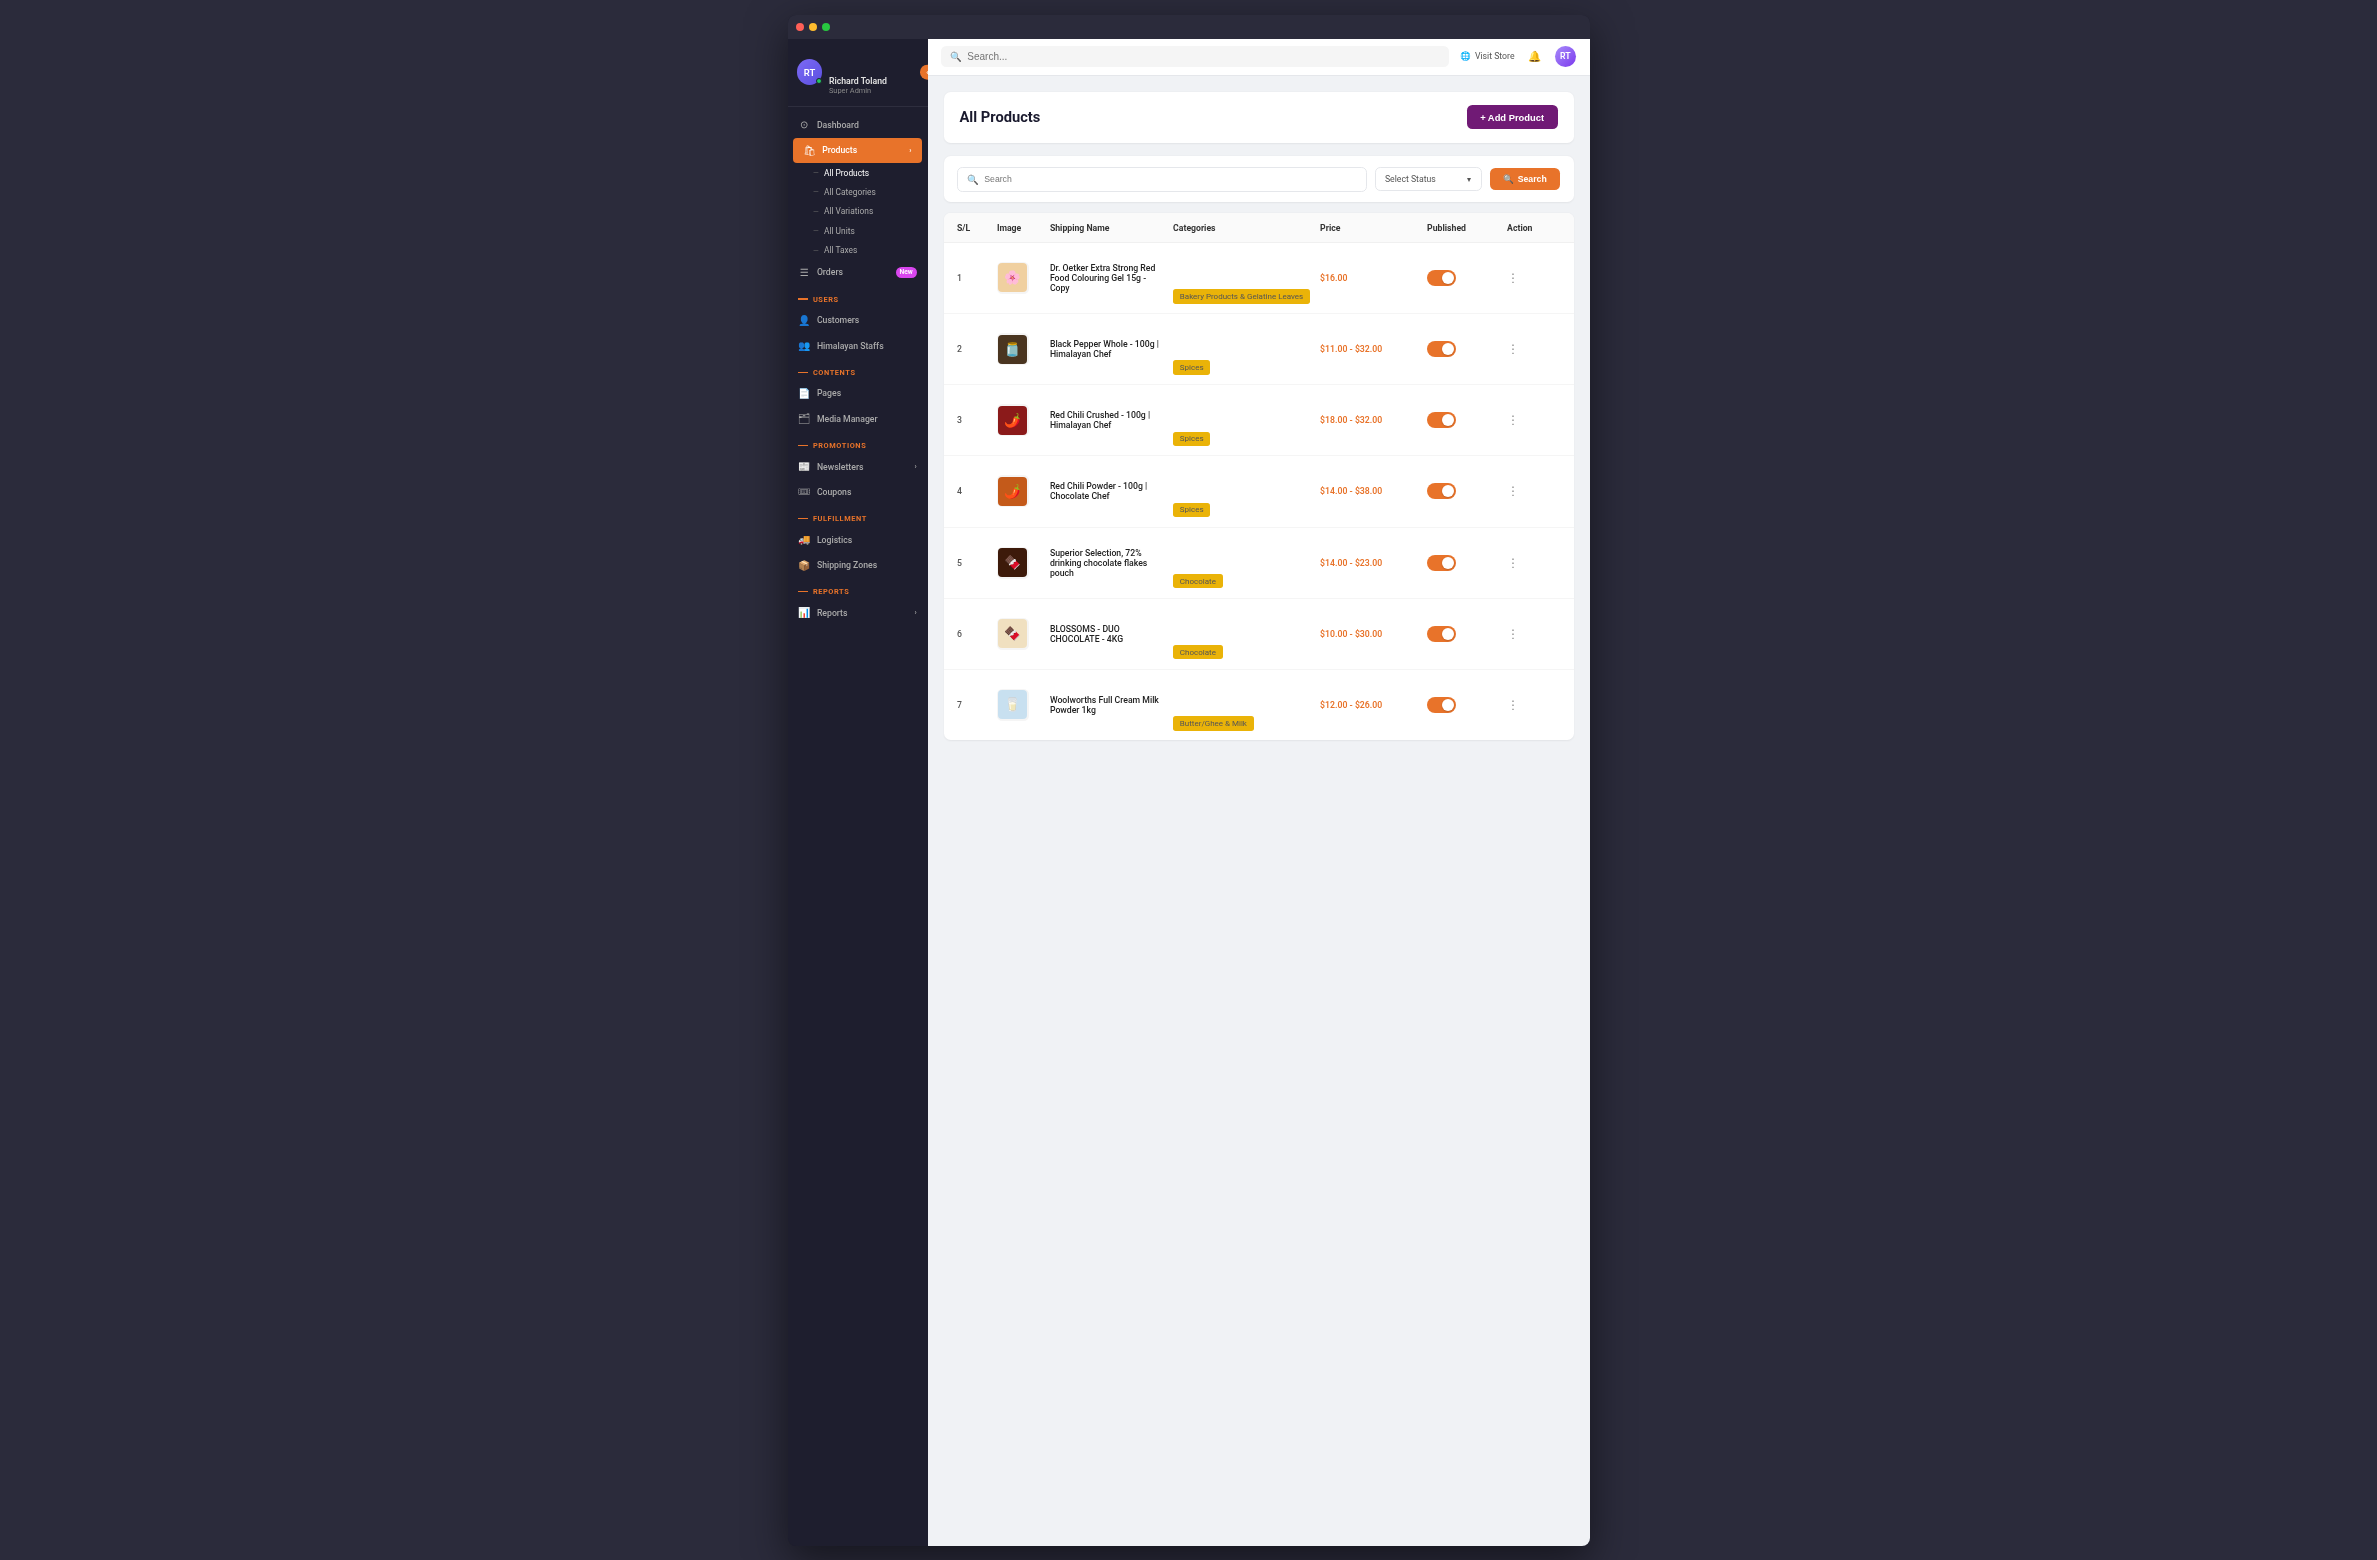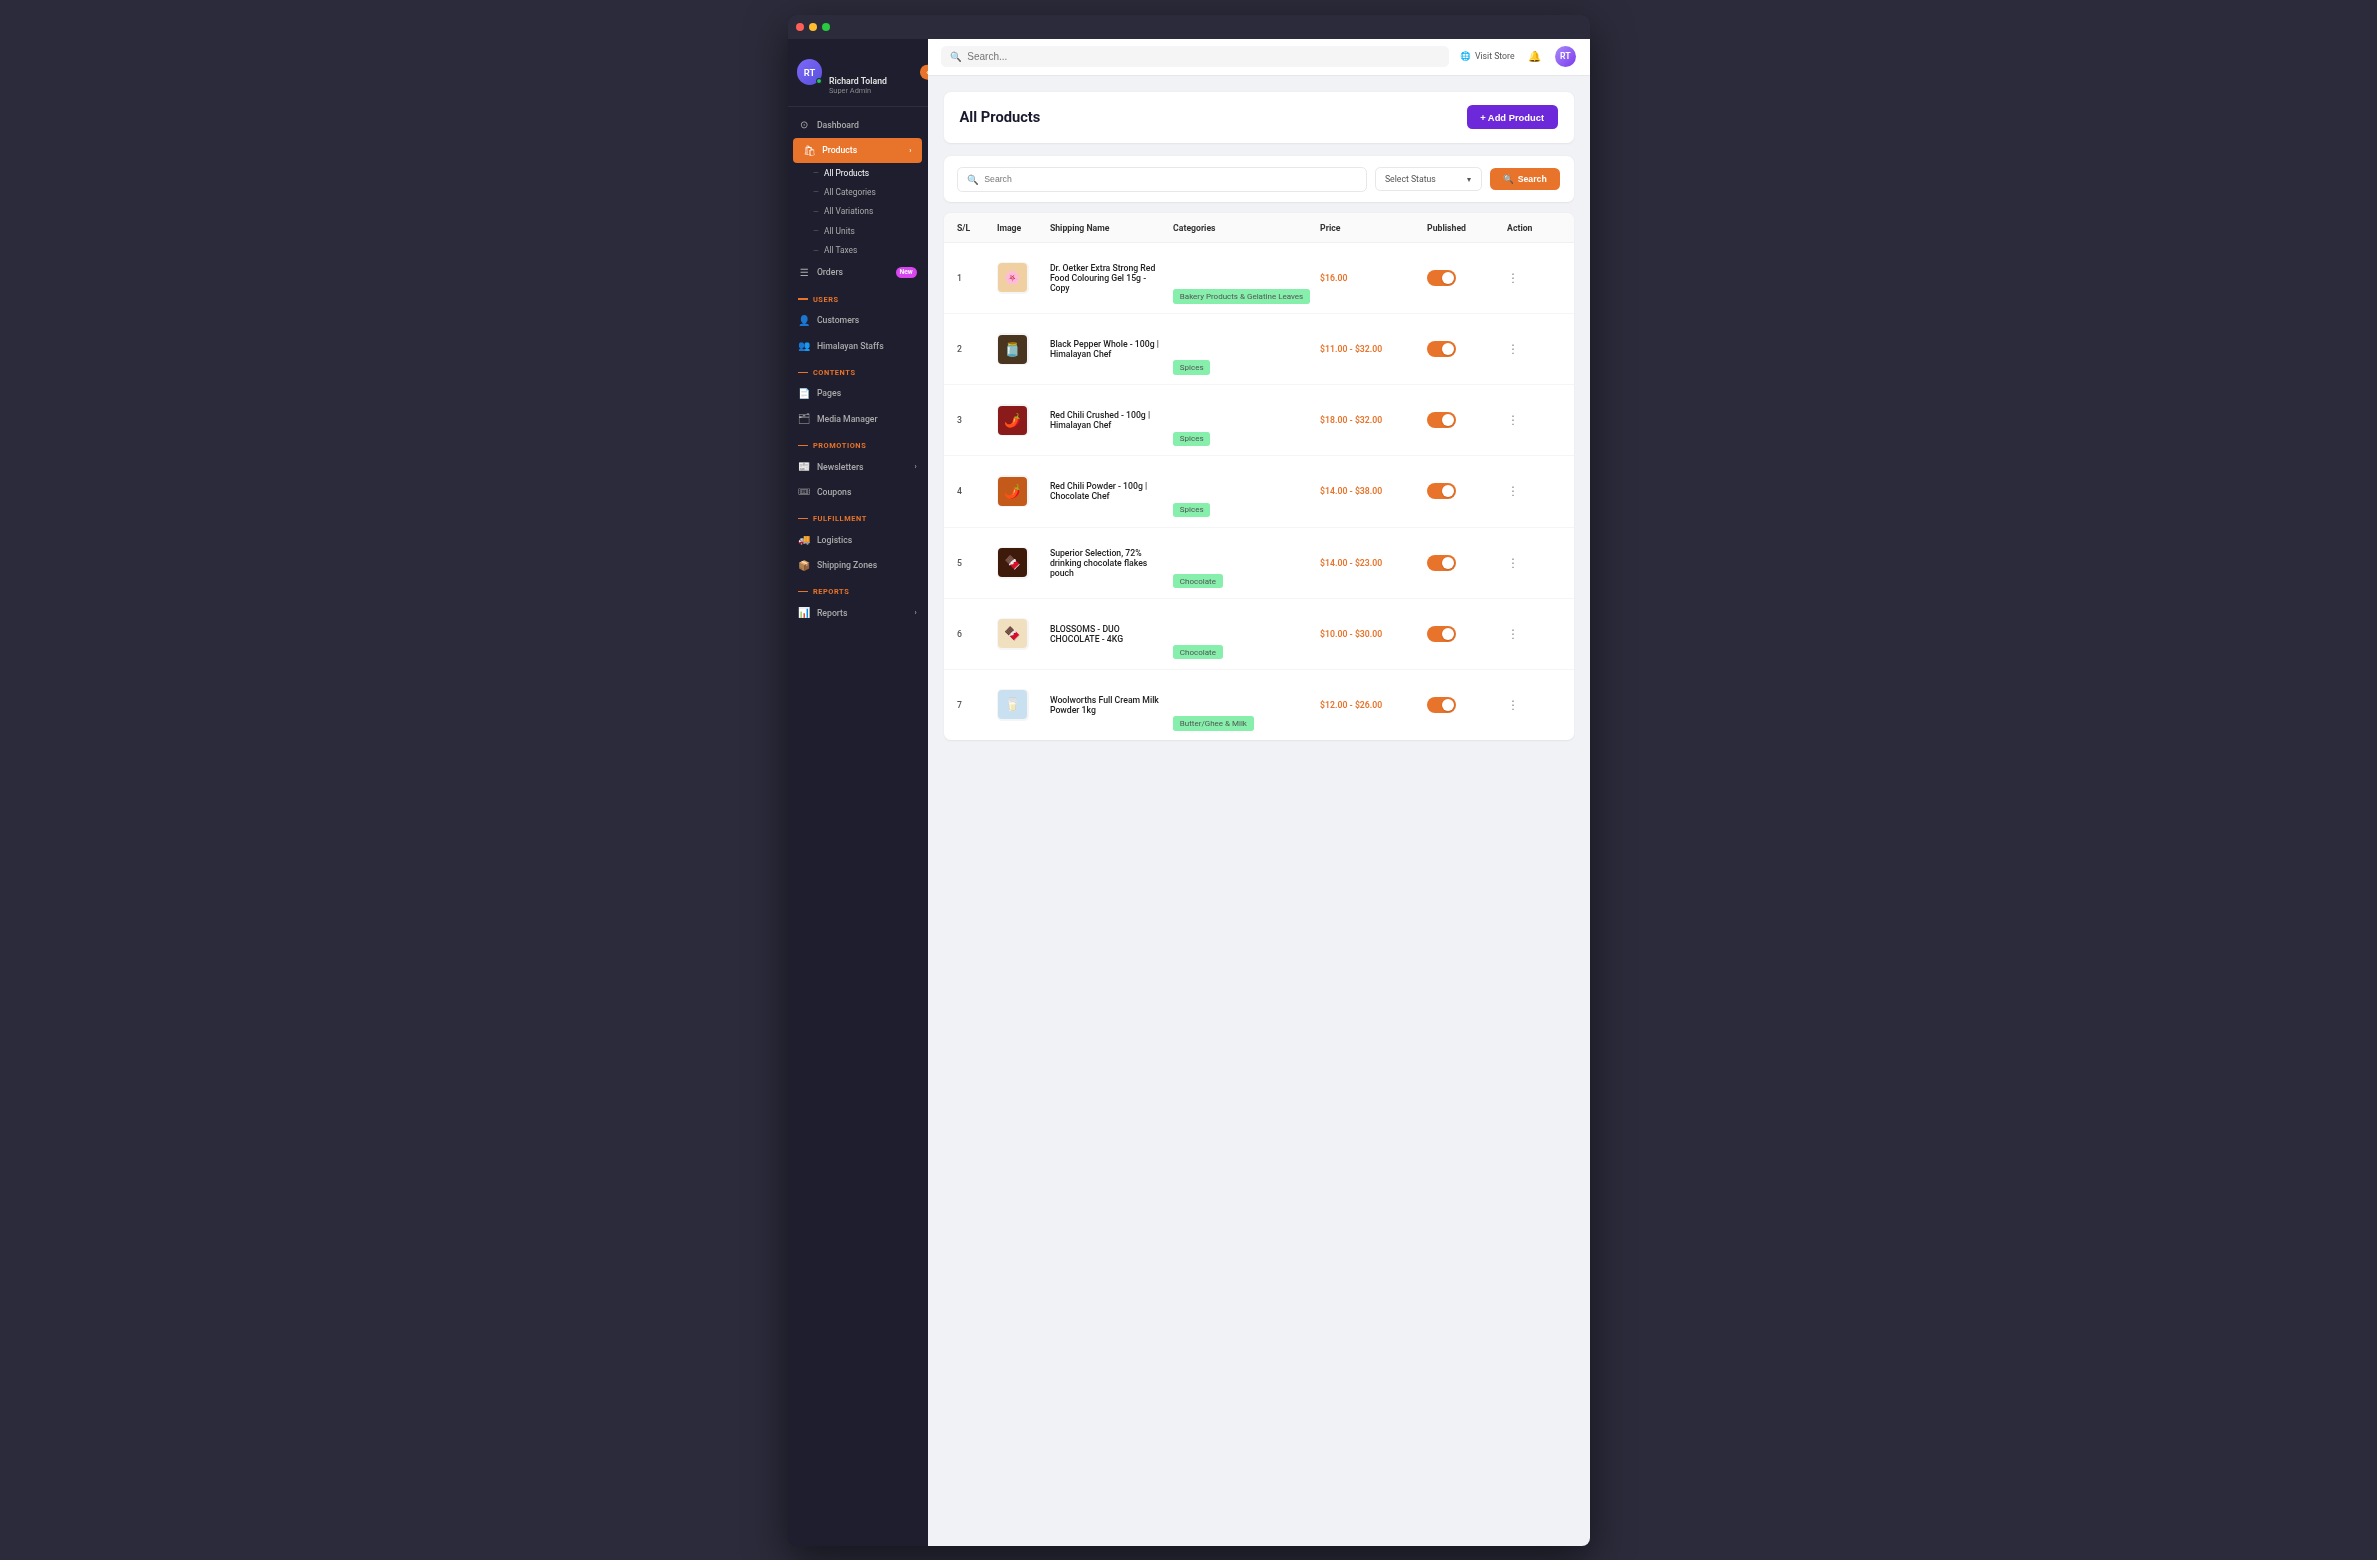--- a/index.html
+++ b/index.html
@@ -245,21 +245,21 @@
       padding: 13.4px 16px;
       border-radius: 6.7px;
       box-shadow: 0 0.7px 2px rgba(0,0,0,0.06);
     }
     .page-title {
       font-size: 14.7px;
       font-weight: 700;
       color: #1a1a2e;
     }
     .add-product-btn {
-      background: #6d28d9;
+      background: #701a75;
       color: white;
       border: none;
       border-radius: 5.3px;
       padding: 6.7px 13.4px;
       font-size: 9.4px;
       font-weight: 600;
       cursor: pointer;
       display: flex; align-items: center; gap: 5.3px;
     }
 
@@ -358,21 +358,21 @@
       display: flex; align-items: center; justify-content: center;
     }
     .product-name {
       font-size: 8.7px;
       color: #222;
       font-weight: 500;
       padding-right: 10.7px;
     }
     .category-badge {
       display: inline-block;
-      background: #86efac;
+      background: #eab308;
       color: #555;
       font-size: 8px;
       padding: 2.7px 6.7px;
       border-radius: 2.7px;
       margin-top: 37px;
     }
     .price {
       font-size: 8.7px;
       color: #e8732a;
       font-weight: 600;

